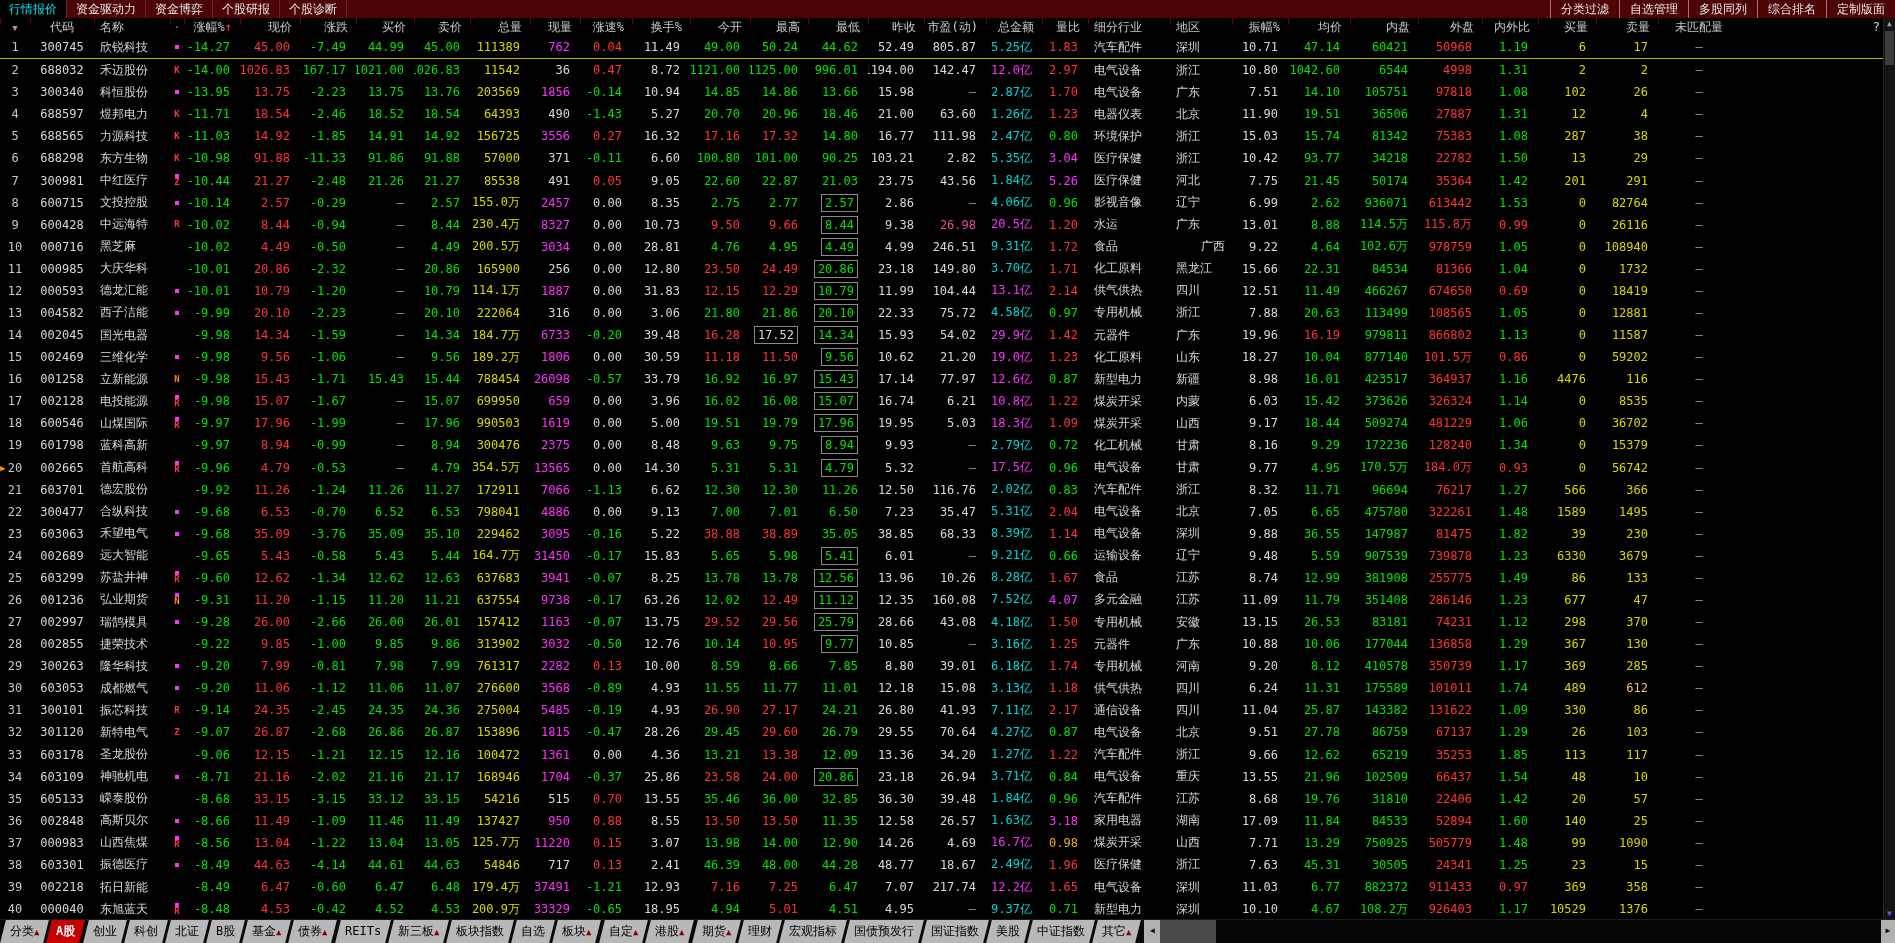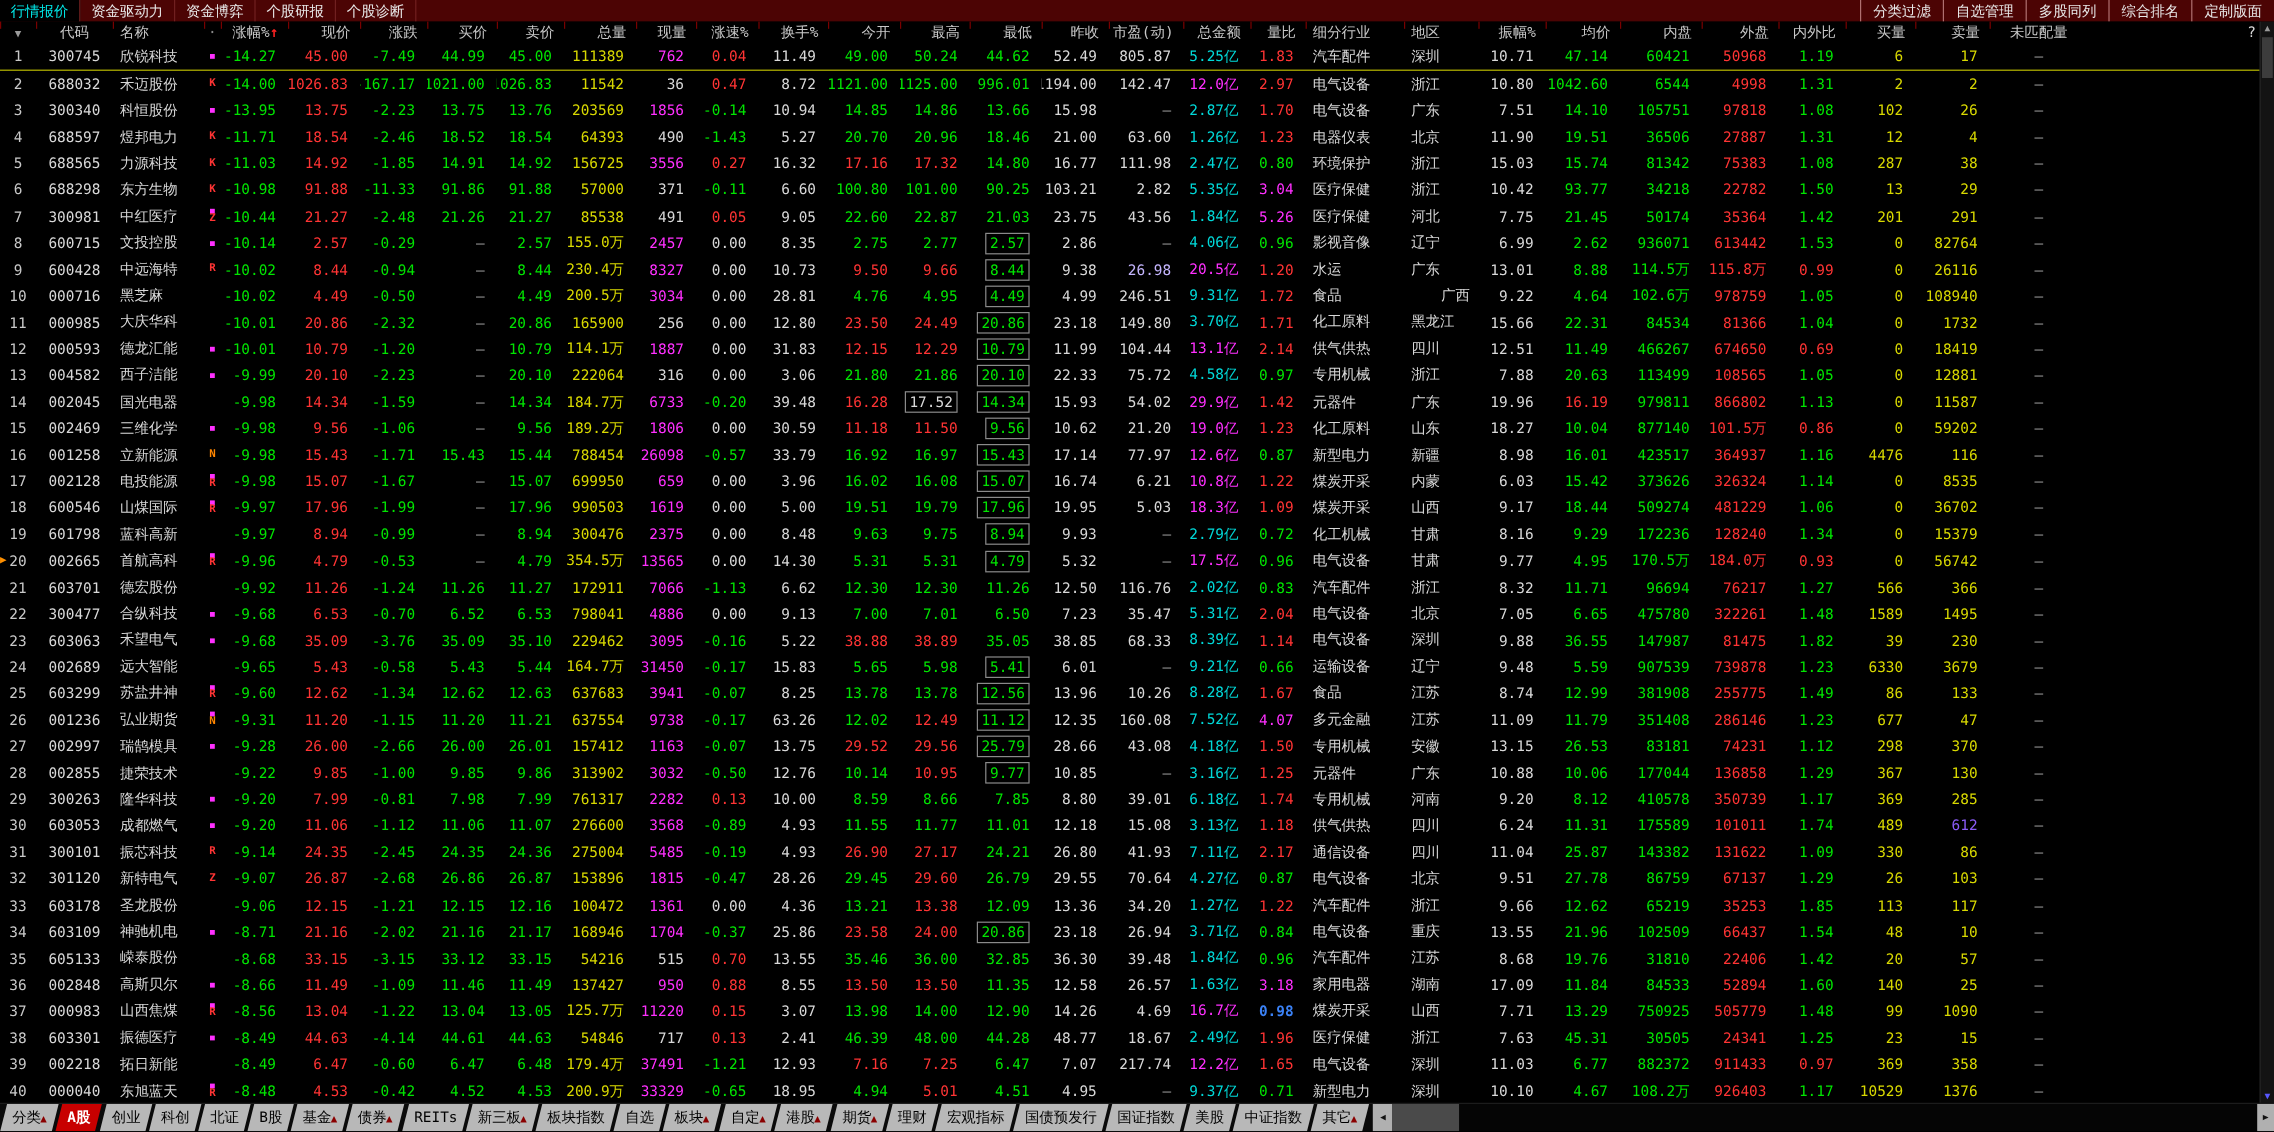--- a/index.html
+++ b/index.html
@@ -908,21 +908,21 @@
         <div class="cell r" style="width: 58px;">
           <span style="color: rgb(255, 52, 52);">9.66</span>
         </div>
         <div class="cell r" style="width: 60px;">
           <span class="boxed" style="color: rgb(0, 228, 0);">8.44</span>
         </div>
         <div class="cell r" style="width: 56px;">
           <span style="color: rgb(216, 216, 216);">9.38</span>
         </div>
         <div class="cell r" style="width: 62px;">
-          <span style="color: #c4b5fd;">26.98</span>
+          <span style="color: #ec4899;">26.98</span>
         </div>
         <div class="cell r" style="width: 56px;">
           <span style="color: rgb(255, 48, 255);">20.5亿</span>
         </div>
         <div class="cell r" style="width: 46px;">
           <span style="color: rgb(255, 52, 52);">1.20</span>
         </div>
         <div class="cell l" style="width: 82px;">
           <span style="color: rgb(216, 216, 216);">水运</span>
         </div>
@@ -2893,21 +2893,21 @@
         <div class="cell r" style="width: 64px;">
           <span style="color: rgb(255, 52, 52);">101011</span>
         </div>
         <div class="cell r" style="width: 56px;">
           <span style="color: rgb(0, 228, 0);">1.74</span>
         </div>
         <div class="cell r" style="width: 58px;">
           <span style="color: rgb(216, 216, 0);">489</span>
         </div>
         <div class="cell r" style="width: 62px;">
-          <span style="color: #8b5cf6;">612</span>
+          <span style="color: #fdba74;">612</span>
         </div>
         <div class="cell c" style="width: 82px;">
           <span style="color: rgb(154, 154, 154);">—</span>
         </div>
       </div>
       <div class="row">
         <div class="cell c" style="width: 30px;">
           <span style="color: rgb(200, 200, 200);">31</span>
         </div>
         <div class="cell c" style="width: 64px;">
@@ -3517,21 +3517,21 @@
         <div class="cell r" style="width: 56px;">
           <span style="color: rgb(216, 216, 216);">14.26</span>
         </div>
         <div class="cell r" style="width: 62px;">
           <span style="color: rgb(216, 216, 216);">4.69</span>
         </div>
         <div class="cell r" style="width: 56px;">
           <span style="color: rgb(255, 48, 255);">16.7亿</span>
         </div>
         <div class="cell r" style="width: 46px;">
-          <span style="color: #3b82f6; font-weight: bold;">0.98</span>
+          <span style="color: #eab308;">0.98</span>
         </div>
         <div class="cell l" style="width: 82px;">
           <span style="color: rgb(216, 216, 216);">煤炭开采</span>
         </div>
         <div class="cell l" style="width: 62px;">
           <span style="color: rgb(216, 216, 216);">山西</span>
         </div>
         <div class="cell r" style="width: 56px;">
           <span style="color: rgb(216, 216, 216);">7.71</span>
         </div>

